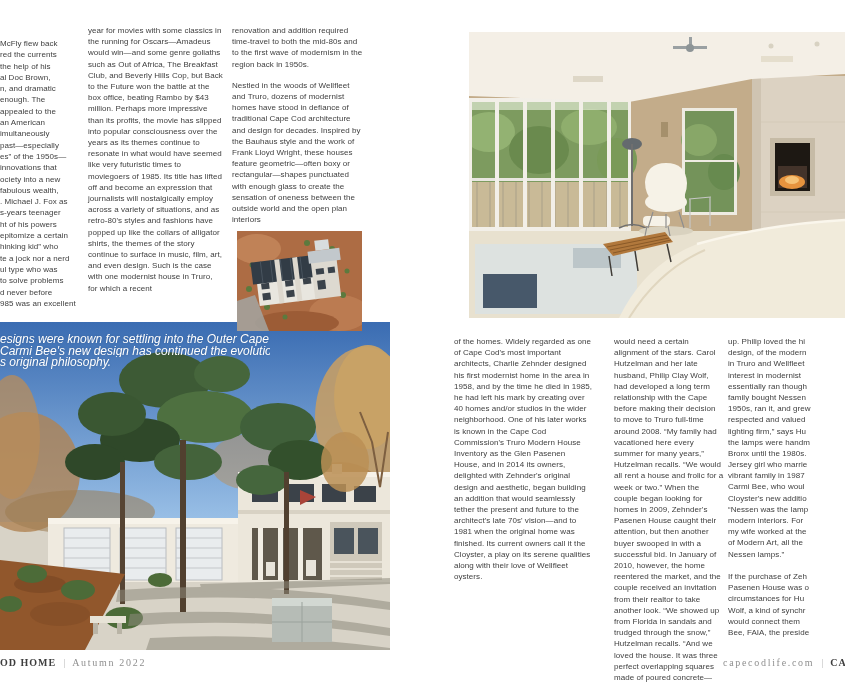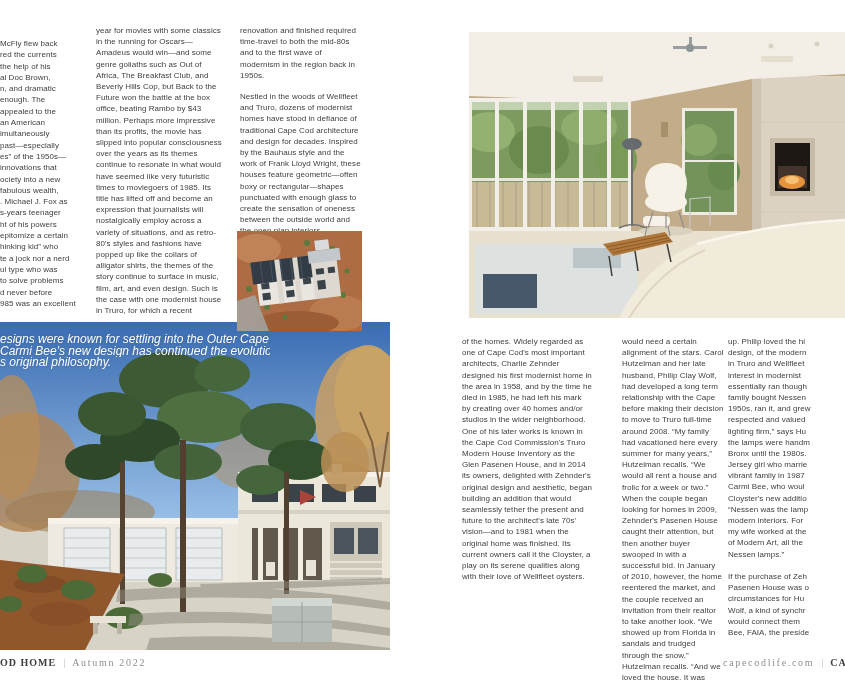--- a/index.html
+++ b/index.html
@@ -1,20 +1,20 @@
 <!DOCTYPE html>
 <html><head>
 <meta charset="utf-8">
 <style>
   html,body{margin:0;padding:0;background:#ffffff}
   .page{position:relative;width:845px;height:684px;overflow:hidden;background:#fff;
         font-family:"Liberation Sans",sans-serif;color:#414141}
   .photo{position:absolute;overflow:hidden;line-height:0}
   .col{position:absolute;font-size:8px;line-height:11.2px;letter-spacing:.05px;text-align:left}
-  .col .para{margin:0 0 10px 8px}
+  .col .para{margin:0 0 10px 0}
   .line{height:11.2px;white-space:nowrap;overflow:hidden}
   .col1 .line{height:11.3px}
   .cap{position:absolute;color:#ffffff;font-style:italic;font-size:12px;line-height:11.6px;
        text-shadow:0 0 2px rgba(40,70,110,.45)}
   .cap .line{height:11.6px}
   .footer{position:absolute;top:657px;font-family:"Liberation Serif",serif;font-size:10px;
           color:#8f8f8f;white-space:nowrap}
   .footer .strong{font-weight:bold;color:#3d3d3d;letter-spacing:1px}
   .footer .lite{letter-spacing:1.7px}
   .footer .sep{color:#b8b8b8;margin:0 7px;font-weight:normal}
@@ -49,21 +49,21 @@
       <div class="line">to solve problems</div>
       <div class="line">d never before</div>
       <div class="line">985 was an excellent</div>
     </div>
 
   <div class="col" style="left:88px;top:25px;width:135px">
       <p class="para">year for movies with some classics in the running for Oscars—Amadeus would win—and some genre goliaths such as Out of Africa, The Breakfast Club, and Beverly Hills Cop, but Back to the Future won the battle at the box office, beating Rambo by $43 million. Perhaps more impressive than its profits, the movie has slipped into popular consciousness over the years as its themes continue to resonate in what would have seemed like very futuristic times to moviegoers of 1985. Its title has lifted off and become an expression that journalists will nostalgically employ across a variety of situations, and as retro-80's styles and fashions have popped up like the collars of alligator shirts, the themes of the story continue to surface in music, film, art, and even design. Such is the case with one modernist house in Truro, for which a recent</p>
     </div>
 
   <div class="col" style="left:232px;top:25px;width:131px">
-      <p class="para">renovation and finished required time-travel to both the mid-80s and to the first wave of modernism in the region back in 1950s.</p>
+      <p class="para">renovation and addition required time-travel to both the mid-80s and to the first wave of modernism in the region back in 1950s.</p>
       <p class="para">Nestled in the woods of Wellfleet and Truro, dozens of modernist homes have stood in defiance of traditional Cape Cod architecture and design for decades. Inspired by the Bauhaus style and the work of Frank Lloyd Wright, these houses feature geometric—often boxy or rectangular—shapes punctuated with enough glass to create the sensation of oneness between the outside world and the open plan interiors</p>
     </div>
 
   <div class="photo" style="left:0;top:322px;width:390px;height:328px">
     <svg width="390" height="328" viewBox="0 0 390 328">
       <defs>
         <linearGradient id="sky" x1="0" y1="0" x2="0" y2="1">
           <stop offset="0" stop-color="#3a6cb2"></stop>
             <stop offset="1" stop-color="#9cc2e8"></stop>
         </linearGradient>

